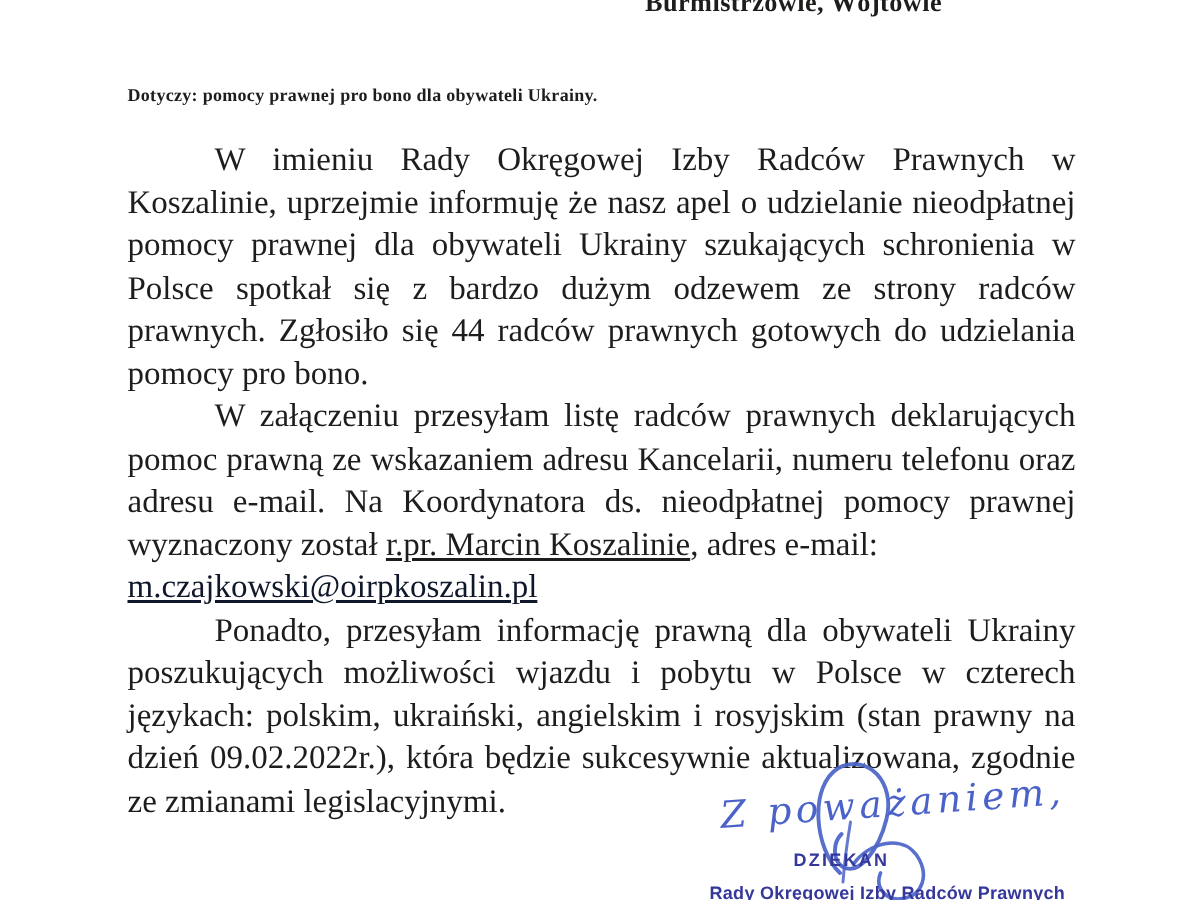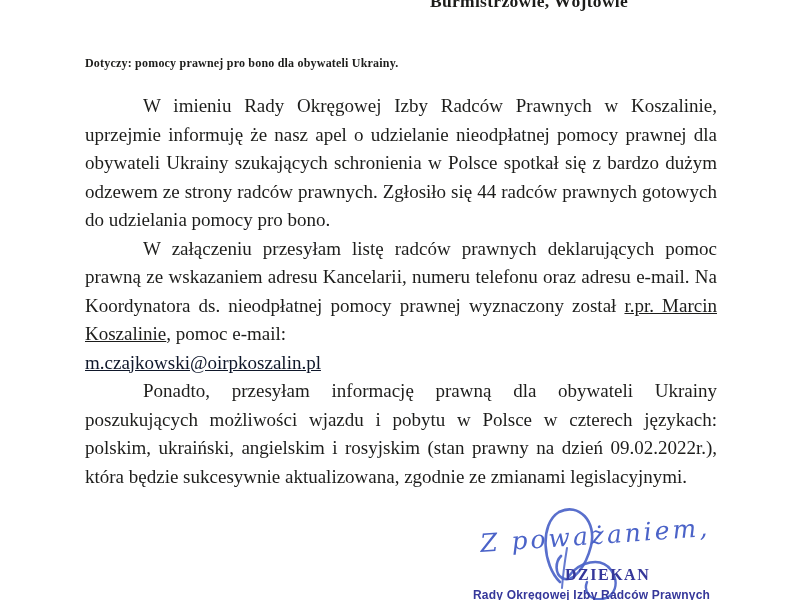--- a/index.html
+++ b/index.html
@@ -29,21 +29,21 @@
     font-weight: bold;
     font-size: 12px;
     letter-spacing: 0.2px;
     white-space: nowrap;
   }
   .body-text {
     position: absolute;
     top: 92px;
     left: 85px;
     width: 632px;
-    font-size: 19px;
+    font-size: 22px;
     line-height: 28.5px;
     text-align: justify;
   }
   .body-text p {
     margin: 0;
     text-indent: 58px;
   }
   .u { text-decoration: underline; }
   .email-line { text-indent: 0; }
   .email {
@@ -66,27 +66,26 @@
   .scrawl {
     position: absolute;
     top: 500px;
     left: 505px;
     pointer-events: none;
   }
   .sig-title {
     position: absolute;
     top: 566px;
     left: 529px;
-    font-family: Liberation Serif, serif;
+    font-family: Liberation Sans, sans-serif;
     font-weight: bold;
-    font-size: 16px;
+    font-size: 12px;
     letter-spacing: 1.5px;
     color: #35379a;
     white-space: nowrap;
-    margin-left: 36px;
   }
   .sig-org {
     position: absolute;
     top: 588px;
     left: 473px;
     font-family: "Liberation Sans", sans-serif;
     font-weight: bold;
     font-size: 12px;
     letter-spacing: 0.2px;
     color: #35379a;
@@ -98,21 +97,21 @@
 
 <div class="page">
 
   <div class="recipients">Burmistrzowie, Wójtowie</div>
 
   <div class="subject">Dotyczy: pomocy prawnej pro bono dla obywateli Ukrainy.</div>
 
   <div class="body-text">
     <p><span>W imieniu Rady Okręgowej Izby Radców Prawnych w Koszalinie, uprzejmie informuję że nasz apel o udzielanie nieodpłatnej pomocy prawnej dla obywateli Ukrainy szukających schronienia w Polsce spotkał się z bardzo dużym odzewem ze strony radców prawnych. Zgłosiło się 44 radców prawnych gotowych do udzielania pomocy pro bono.</span></p>
 
-    <p><span>W załączeniu przesyłam listę radców prawnych deklarujących pomoc prawną ze wskazaniem adresu Kancelarii, numeru telefonu oraz adresu e-mail. Na Koordynatora ds. nieodpłatnej pomocy prawnej wyznaczony został </span><span class="u">r.pr. Marcin Koszalinie</span><span>, pomoc e-mail:</span></p>
+    <p><span>W załączeniu przesyłam listę radców prawnych deklarujących pomoc prawną ze wskazaniem adresu Kancelarii, numeru telefonu oraz adresu e-mail. Na Koordynatora ds. nieodpłatnej pomocy prawnej wyznaczony został </span><span class="u">r.pr. Marcin Koszalinie</span><span>, adres e-mail:</span></p>
 
     <div class="email-line"><a class="email">m.czajkowski@oirpkoszalin.pl</a></div>
 
 
     <p>Ponadto, przesyłam informację prawną dla obywateli Ukrainy poszukujących możliwości wjazdu i pobytu w Polsce w czterech językach: polskim, ukraiński, angielskim i rosyjskim (stan prawny na dzień 09.02.2022r.), która będzie sukcesywnie aktualizowana, zgodnie ze zmianami legislacyjnymi.</p>
   </div>
 
   <svg class="scrawl" width="150" height="100" viewBox="0 0 150 100">
     <path d="M 55 82 C 38 66, 34 24, 54 12 C 74 2, 92 22, 86 46 C 81 66, 68 84, 57 78 C 50 74, 50 62, 56 56" fill="none" stroke="#4b63c8" stroke-width="2.6" stroke-linecap="round" opacity="0.92"></path>
     <path d="M 64 76 C 74 62, 96 56, 106 70 C 115 83, 110 97, 97 99 C 86 101, 78 92, 82 82" fill="none" stroke="#4b63c8" stroke-width="2.4" stroke-linecap="round" opacity="0.92"></path>

